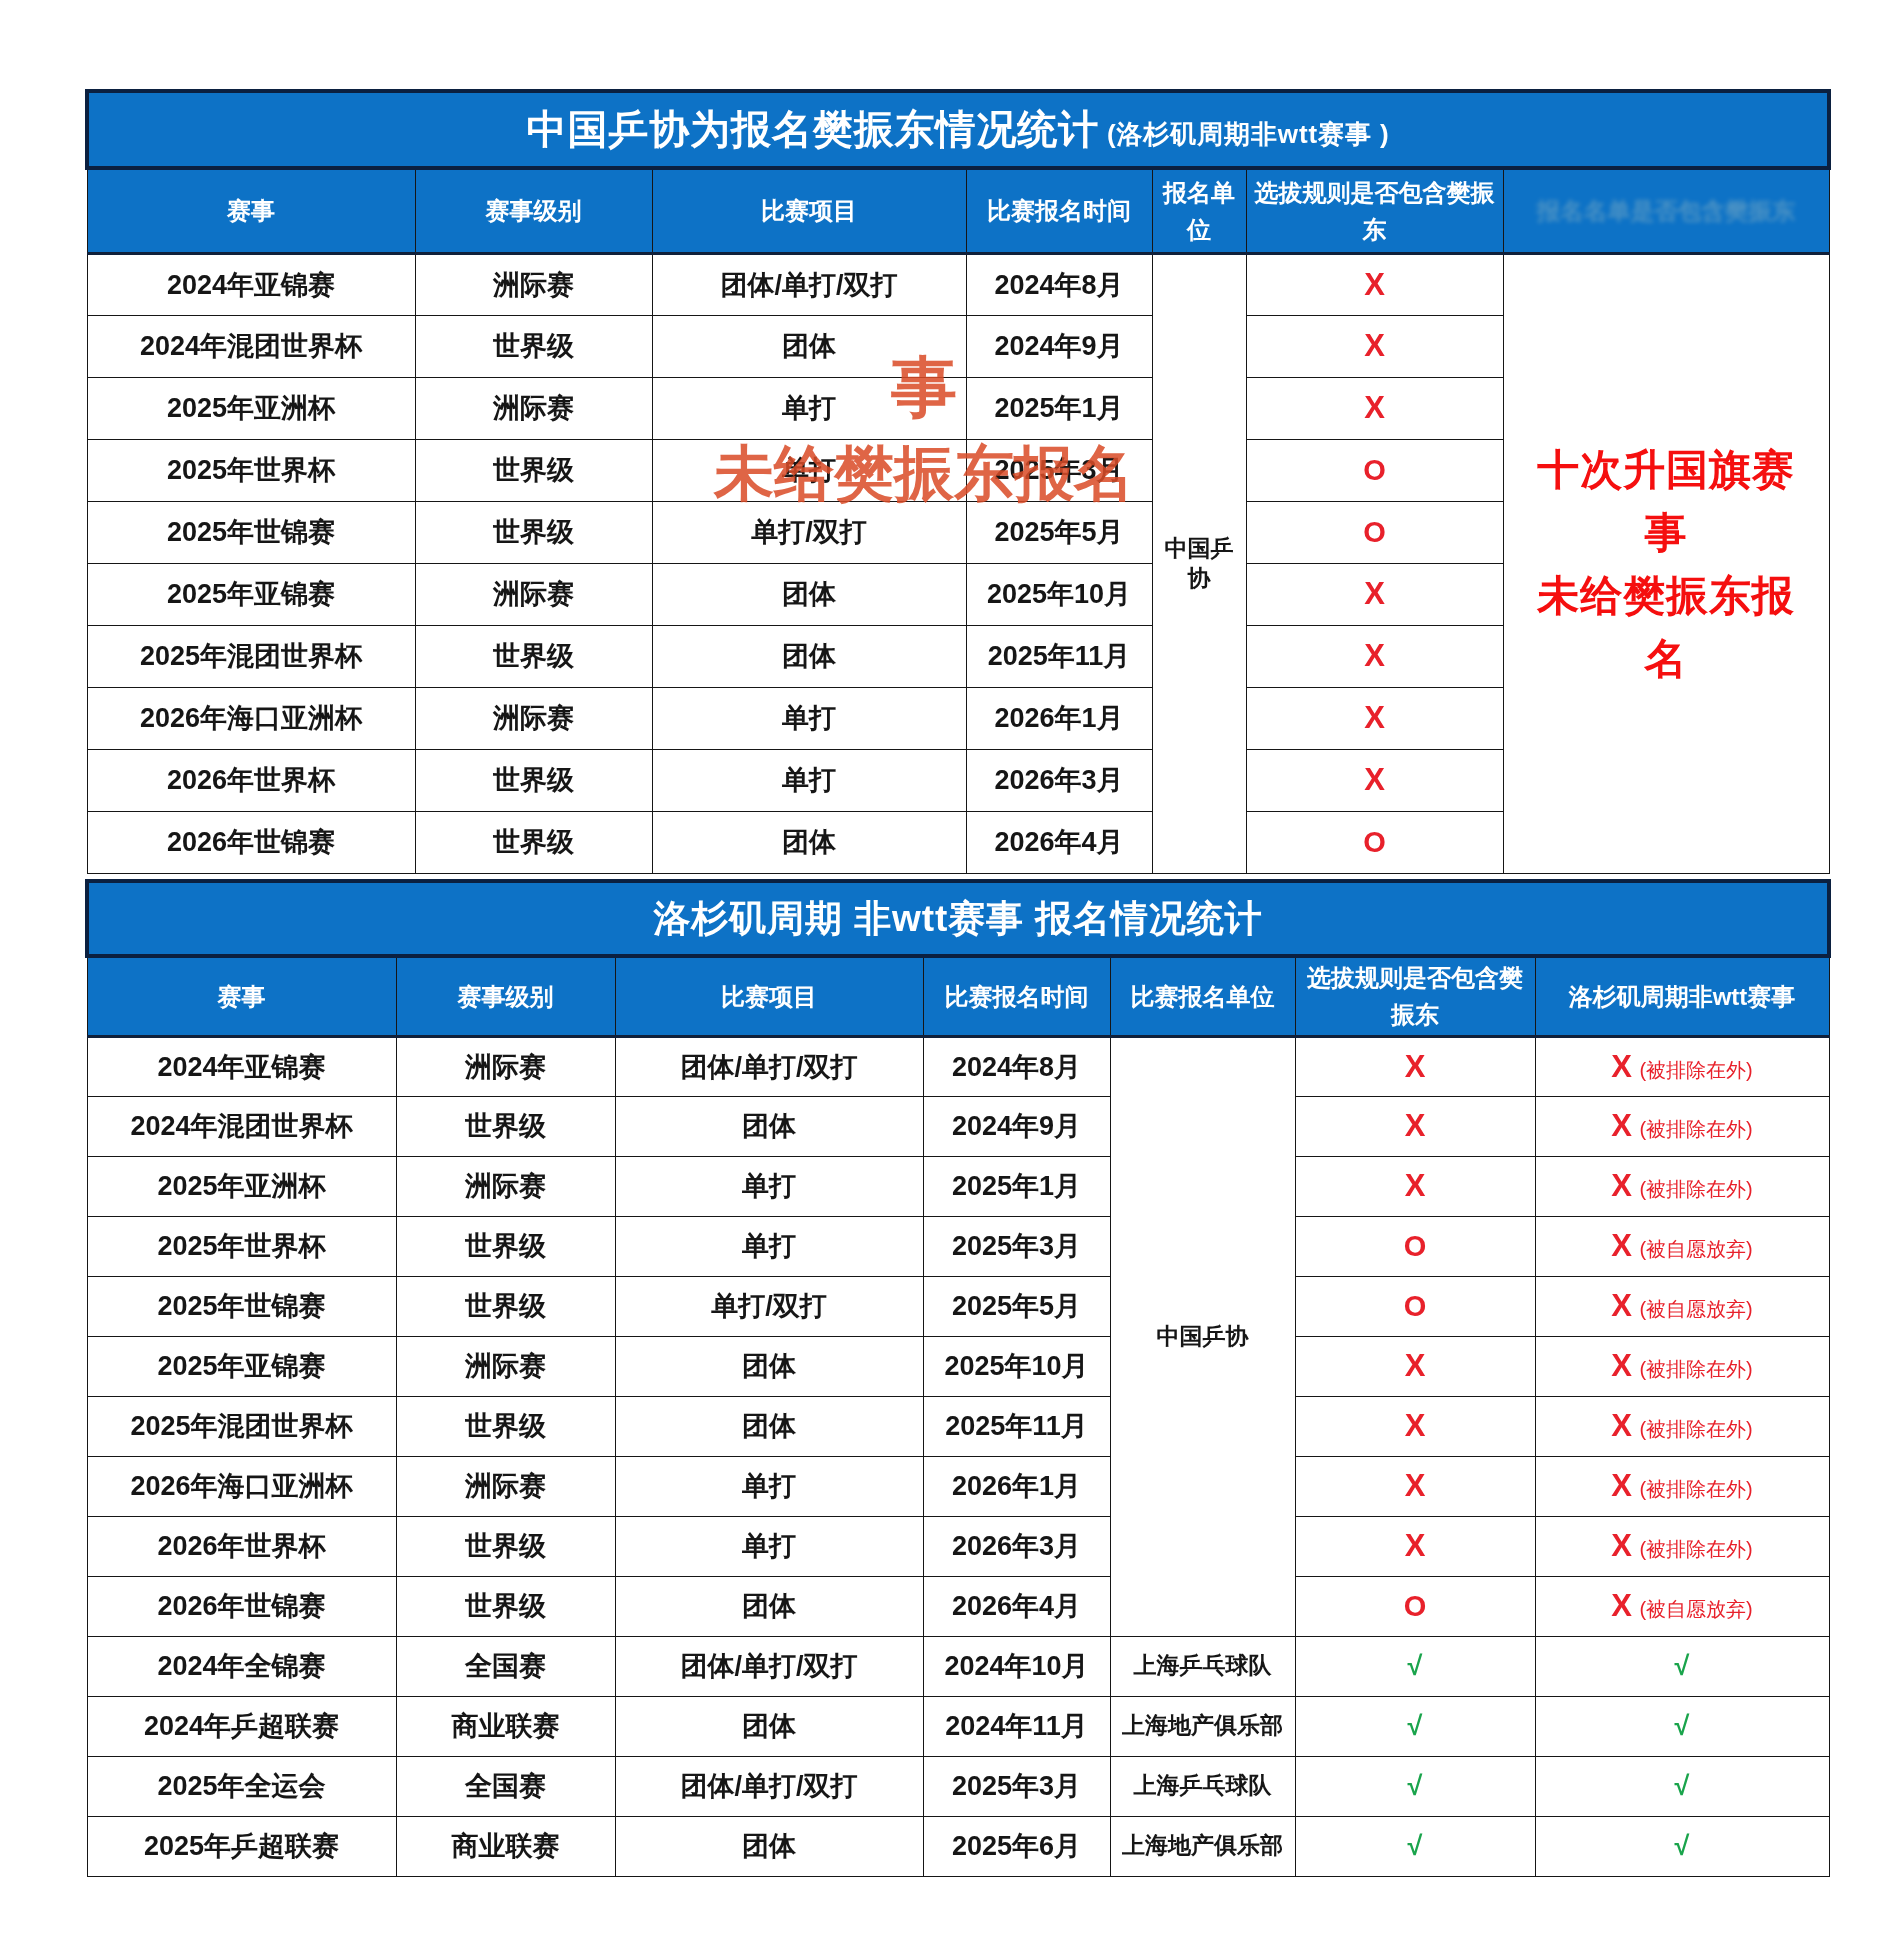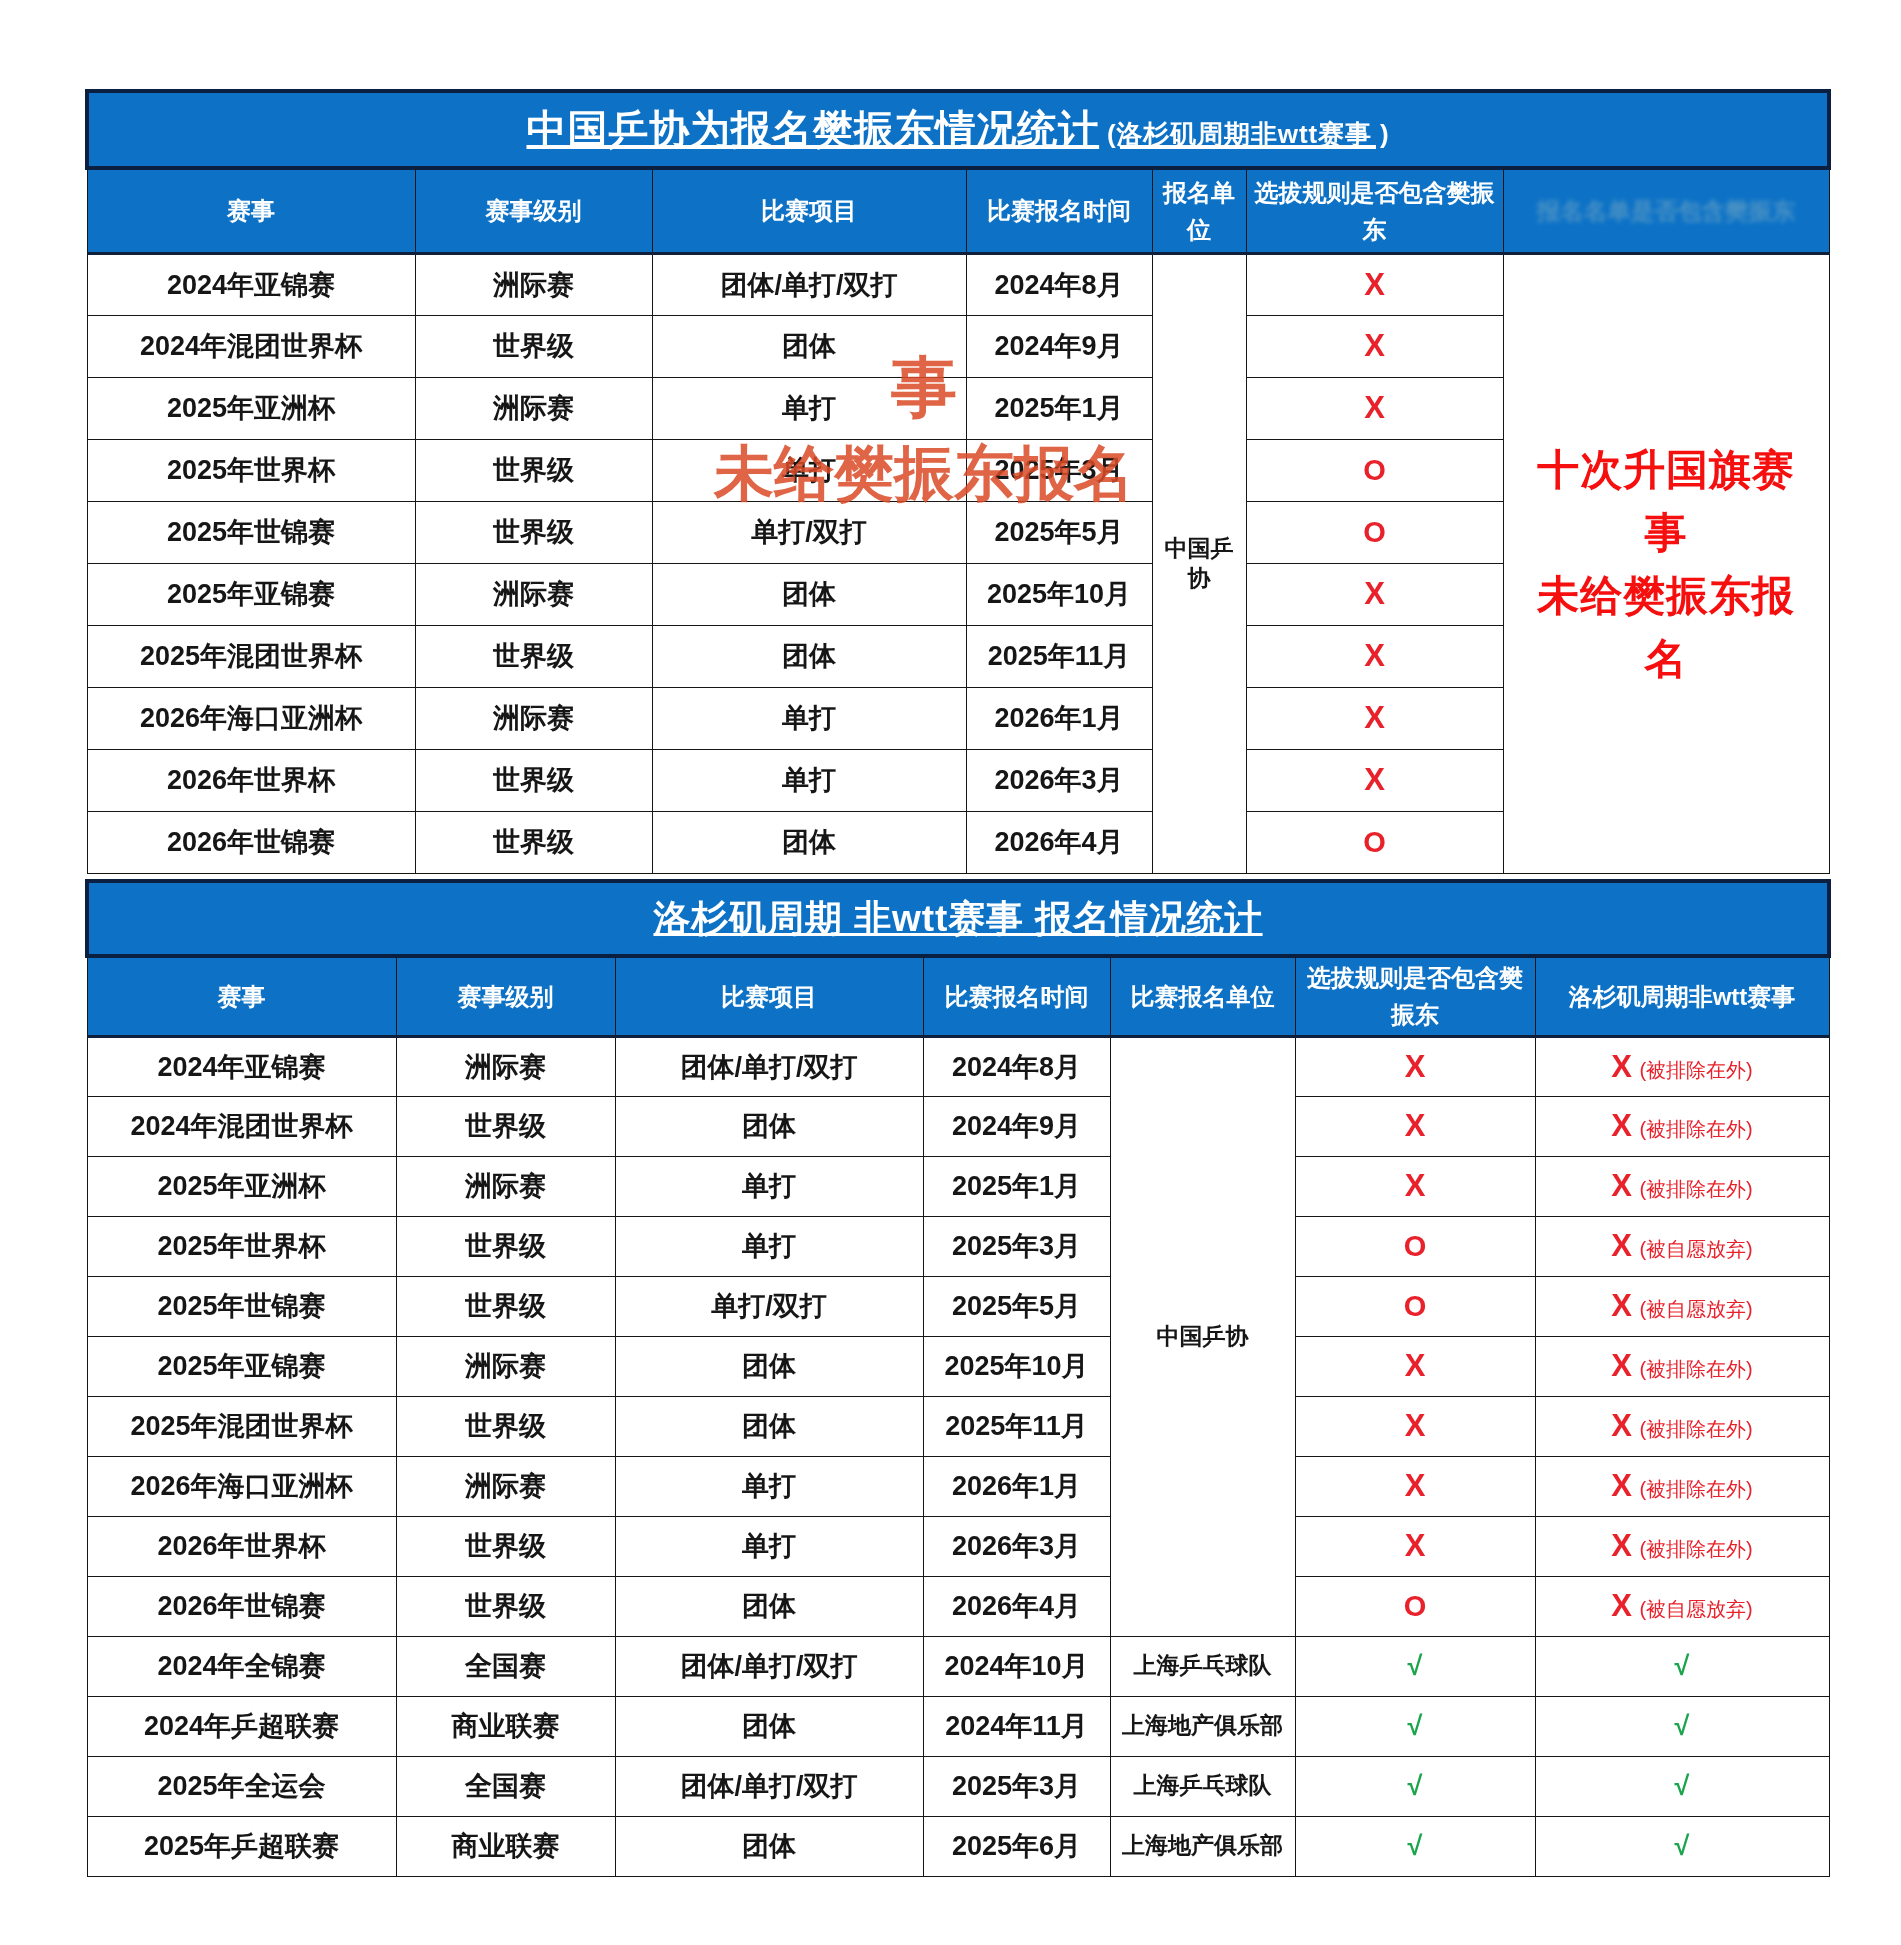--- a/index.html
+++ b/index.html
@@ -8,21 +8,21 @@
     font-family:"Liberation Sans","DejaVu Sans",sans-serif;overflow:hidden;
   }
   table.tbl{position:absolute;border-collapse:collapse;table-layout:fixed;background:#ffffff;}
   .tbl td{
     border:1.7px solid #161616;text-align:center;vertical-align:middle;
     font-weight:700;color:#161616;padding:0 3.5px;overflow:hidden;
   }
   
   td.title-cell{
     background:#0d72c6;color:#ffffff;border:4.3px solid #0b2040;
-    font-size:40px;letter-spacing:0.9px;font-weight:700;text-decoration:underline;
+    font-size:40px;letter-spacing:0.9px;font-weight:700;
   }
   tr.title-row{height:77px;}
   .title-note{font-size:26px;font-weight:700;margin-left:7.8px;}
   
   tr.head-row{height:85px;}
   td.hd{
     background:#0d72c6;color:#ffffff;font-size:24px;line-height:1.55;
     border-top:4.3px solid #0b2040;border-bottom:3.9px solid #10203a;
     font-weight:700;
   }

